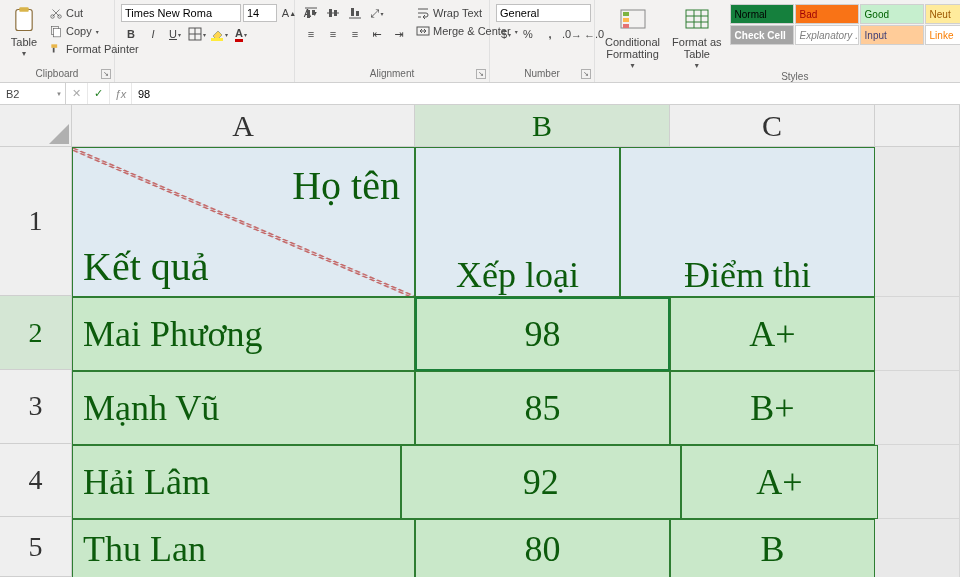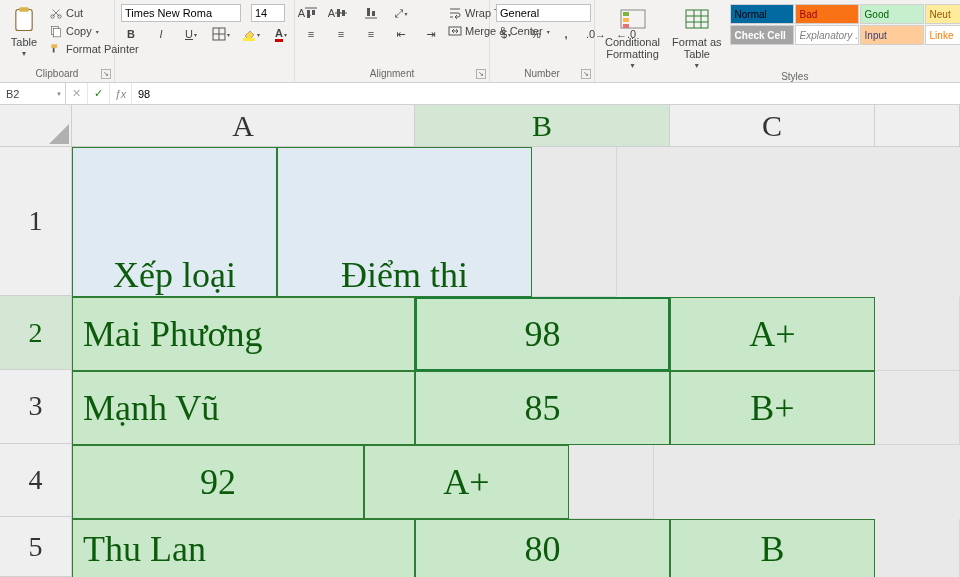--- a/index.html
+++ b/index.html
@@ -66,42 +66,42 @@
     padding: 2px 4px 0 4px; gap:2px; font-size:11px; text-align:center; line-height:1.1;
   }
   .bigbtn svg { width:28px; height:28px; }
   .bigbtn .drop { font-size:8px; color:#555; }
   select, input.combo {
     height:18px; border:1px solid #c0c0c0; background:#fff;
     font-size:11px; padding:0 3px;
   }
   input.combo { width:120px; }
   input.combo.small { width:34px; text-align:left; }
-  .btnrow {display:flex; gap:10px; align-items:flex-start;}
+  .btnrow {display:flex; gap:2px; align-items:flex-start;}
   .iconbox {
     width:20px; height:18px; display:flex;align-items:center;justify-content:center;
     border:1px solid transparent;
   }
   .iconbox svg{width:14px;height:14px;}
   .caret{font-size:6px; color:#555; margin-left:1px;}
 
   
   .style-gallery{
     display:grid; grid-template-columns:repeat(4,64px);
     grid-auto-rows:20px;
     gap:1px;
     font-size:10px;
   }
   .swatch{
     border:1px solid #d0d0d0;
     display:flex;align-items:center;padding:0 4px;
     overflow:hidden;white-space:nowrap;
     background:#fff;
   }
-  .swatch.normal{background:#0369a1;color:#000;}
+  .swatch.normal{background:#15803d;color:#000;}
   .swatch.bad{background:#f97316;color:#9c0006;}
   .swatch.good{background:#c6efce;color:#006100;}
   .swatch.neutral{background:#ffeb9c;color:#9c5700;}
   .swatch.check{background:#a5a5a5;color:#fff;font-weight:bold;}
   .swatch.expl{font-style:italic;color:#7f7f7f;}
   .swatch.input{background:#ffcc99;color:#3f3f76;}
   .swatch.linked{color:#fa7d00;}
 
   
   .fbar{
@@ -423,40 +423,49 @@
     <div class="rowhdr" style="height:150px">1</div>
     <div class="rowhdr sel" style="height:74px">2</div>
     <div class="rowhdr" style="height:74px">3</div>
     <div class="rowhdr" style="height:74px">4</div>
     <div class="rowhdr" style="height:60px">5</div>
   </div>
 
   <div class="cells">
 
     <div class="crow" style="height:150px">
+      <div class="cell hdr diag thick" style="width:343px">
+        <svg class="dline" preserveAspectRatio="none" viewBox="0 0 100 100">
+          <line x1="0" y1="0" x2="100" y2="100" stroke="#c46a6a" stroke-width="0.8" stroke-dasharray="2 1"></line>
+          <line x1="0" y1="1.5" x2="100" y2="101.5" stroke="#c46a6a" stroke-width="0.8" stroke-dasharray="2 1"></line>
+        </svg>
+        <span class="upper">Họ tên</span>
+        <span class="lower">Kết quả</span>
+      </div>
       <div class="cell hdr center thick" style="width:205px;align-items:flex-end">Xếp loại</div>
       <div class="cell hdr center thick" style="width:255px;align-items:flex-end">Điểm thi</div>
       <div class="cell empty" style="width:85px"></div>
     </div>
 
     <div class="crow" style="height:74px">
       <div class="cell green thick" style="width:343px">Mai Phương</div>
       <div class="cell green thick center selected" style="width:255px">98</div>
       <div class="cell green thick center" style="width:205px">A+</div>
       <div class="cell empty" style="width:85px"></div>
     </div>
 
     <div class="crow" style="height:74px">
       <div class="cell green thick" style="width:343px">Mạnh Vũ</div>
       <div class="cell green thick center" style="width:255px">85</div>
       <div class="cell green thick center" style="width:205px">B+</div>
       <div class="cell empty" style="width:85px"></div>
     </div>
 
     <div class="crow" style="height:74px">
+      <div class="cell green thick" style="width:343px">Hải Lâm</div>
       <div class="cell green thick center" style="width:292px">92</div>
       <div class="cell green thick center" style="width:205px">A+</div>
       <div class="cell empty" style="width:85px"></div>
     </div>
 
     <div class="crow" style="height:60px">
       <div class="cell green thick" style="width:343px">Thu Lan</div>
       <div class="cell green thick center" style="width:255px">80</div>
       <div class="cell green thick center" style="width:205px">B</div>
       <div class="cell empty" style="width:85px"></div>

